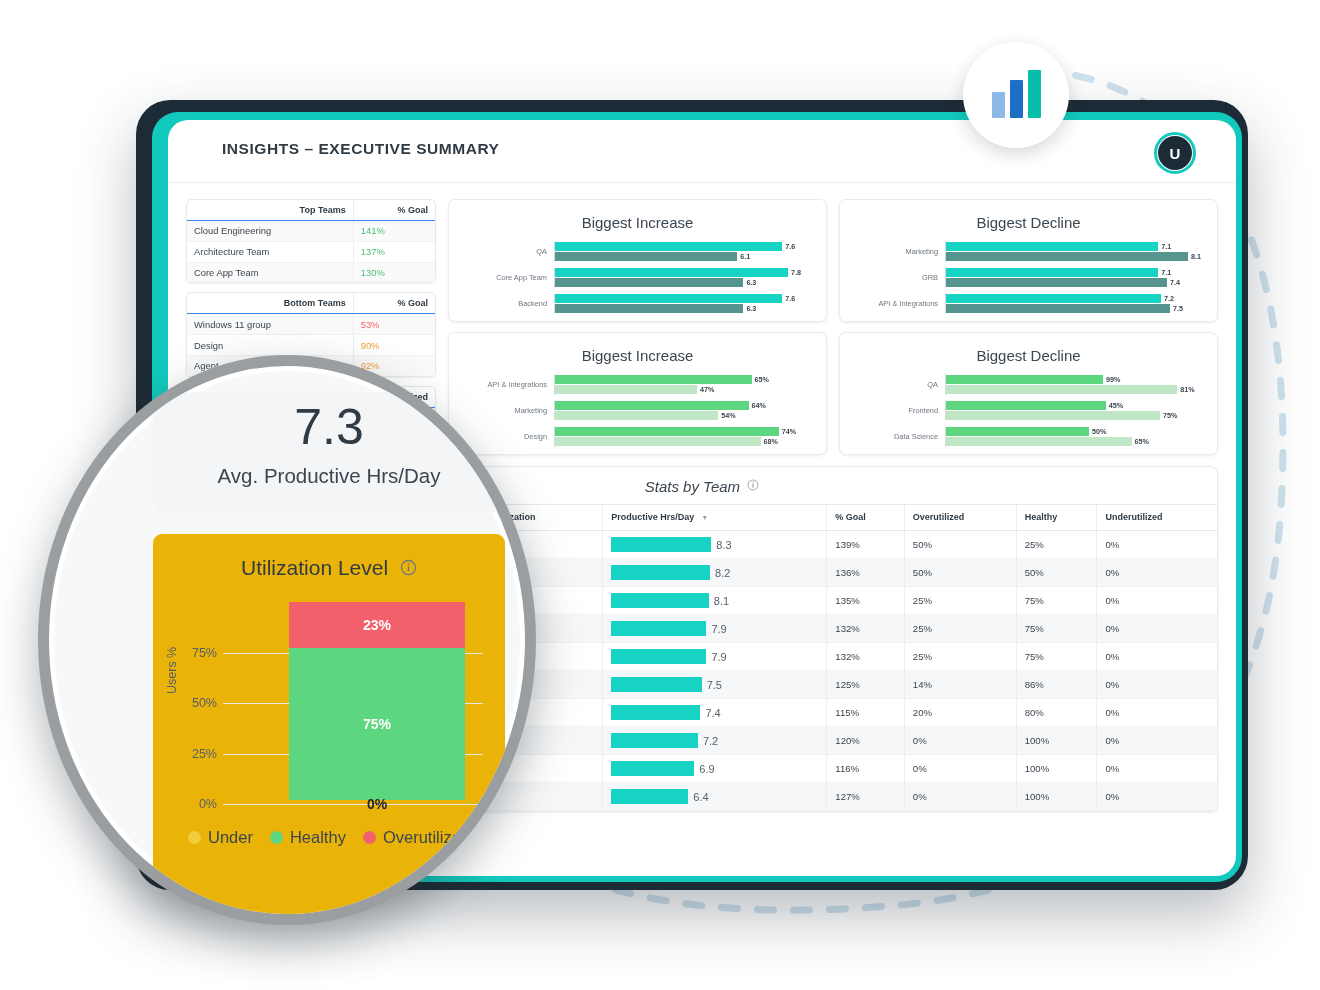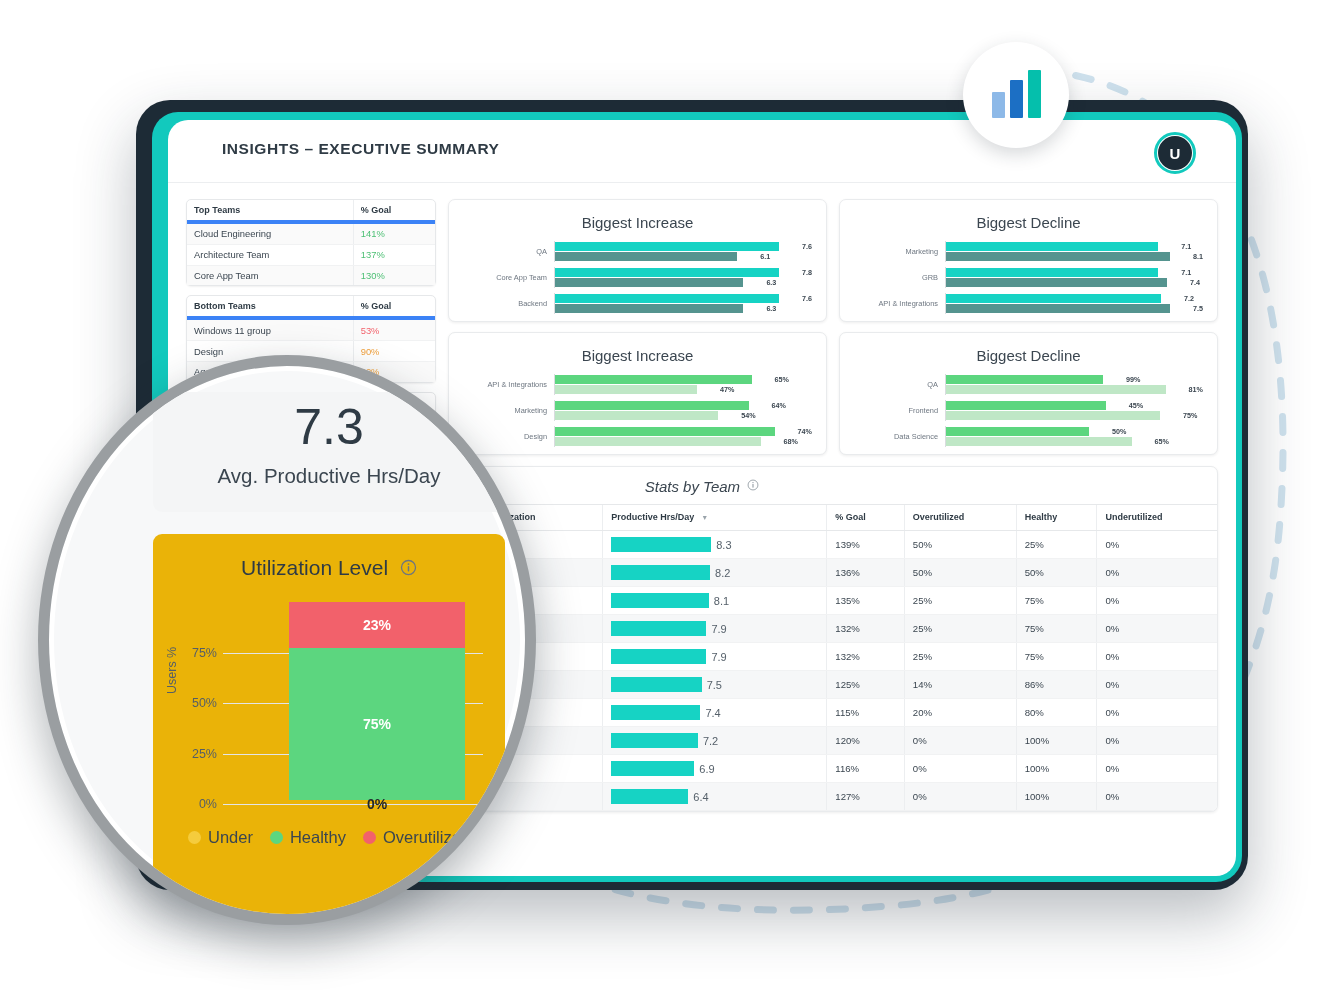--- a/index.html
+++ b/index.html
@@ -45,42 +45,42 @@
   .win-body{position:relative;padding:16px 18px 0 18px;}
   .row1{display:flex;gap:12px;}
   .col-left{width:250px;flex:0 0 250px;}
   .col-right{flex:1;display:flex;flex-direction:column;gap:10px;}
 
   
   .card{background:#fff;border:1px solid #e6e8ea;border-radius:5px;
         box-shadow:0 1px 2px rgba(0,0,0,.06);}
   .mini{width:100%;border-collapse:collapse;font-size:9.4px;color:#3b4650;}
   .mini th{
-    text-align:left;font-weight:bold;padding:5px 7px;font-size:9px;
-    border-bottom:4px solid #3b82f6;color:#2f3b45;
+    text-align:right;font-weight:bold;padding:5px 7px;font-size:9px;
+    border-bottom:1px solid #3b82f6;color:#2f3b45;
   }
   .mini th + th, .mini td + td{border-left:1px solid #eceef0;}
   .mini td{padding:4.4px 7px;border-bottom:1px solid #f1f2f3;}
   .mini tr:nth-child(odd) td{background:#fafafa;}
   .mini tr:last-child td{border-bottom:none;}
   .v-green{color:#4bbf73;}
   .v-red{color:#f2616b;}
   .v-orange{color:#f0a13c;}
   .mt8{margin-top:9px;}
 
   
   .charts-row{display:flex;gap:12px;}
   .chart-card{flex:1;background:#fff;border:1px solid #e9ebed;border-radius:7px;
     box-shadow:0 1px 3px rgba(0,0,0,.07);padding:10px 14px 12px 14px;height:123px;box-sizing:border-box;}
   .chart-title{text-align:center;font-size:15px;color:#3b4650;margin:4px 0 10px 0;}
   .bargroups{display:flex;flex-direction:column;gap:5px;}
   .bgroup{display:flex;align-items:center;}
   .blabel{width:84px;flex:0 0 84px;text-align:right;padding-right:7px;font-size:7.4px;color:#6d7680;line-height:1.25;}
   .btrack{flex:1;border-left:1px solid #d9dcdf;padding-left:0;}
-  .brow{display:flex;align-items:flex-end;height:9px;margin:1px 0;gap:20px;}
+  .brow{display:flex;align-items:flex-end;height:9px;margin:1px 0;}
   .bar{height:9px;border-radius:0;}
   .bval{font-size:7.2px;font-weight:bold;color:#3b4650;margin-left:3px;white-space:nowrap;}
 
   
   .stats-card{margin-top:11px;background:#fff;border:1px solid #e9ebed;border-radius:7px;
     box-shadow:0 1px 3px rgba(0,0,0,.07);overflow:hidden;}
   .stats-title{text-align:center;font-size:15px;color:#3b4650;padding:11px 0 9px 0;font-style:italic;}
   .info-i{display:inline-block;width:12px;height:12px;vertical-align:1px;margin-left:3px;}
   .stbl{width:100%;border-collapse:collapse;font-size:9.6px;color:#3b4650;}
   .stbl th{

